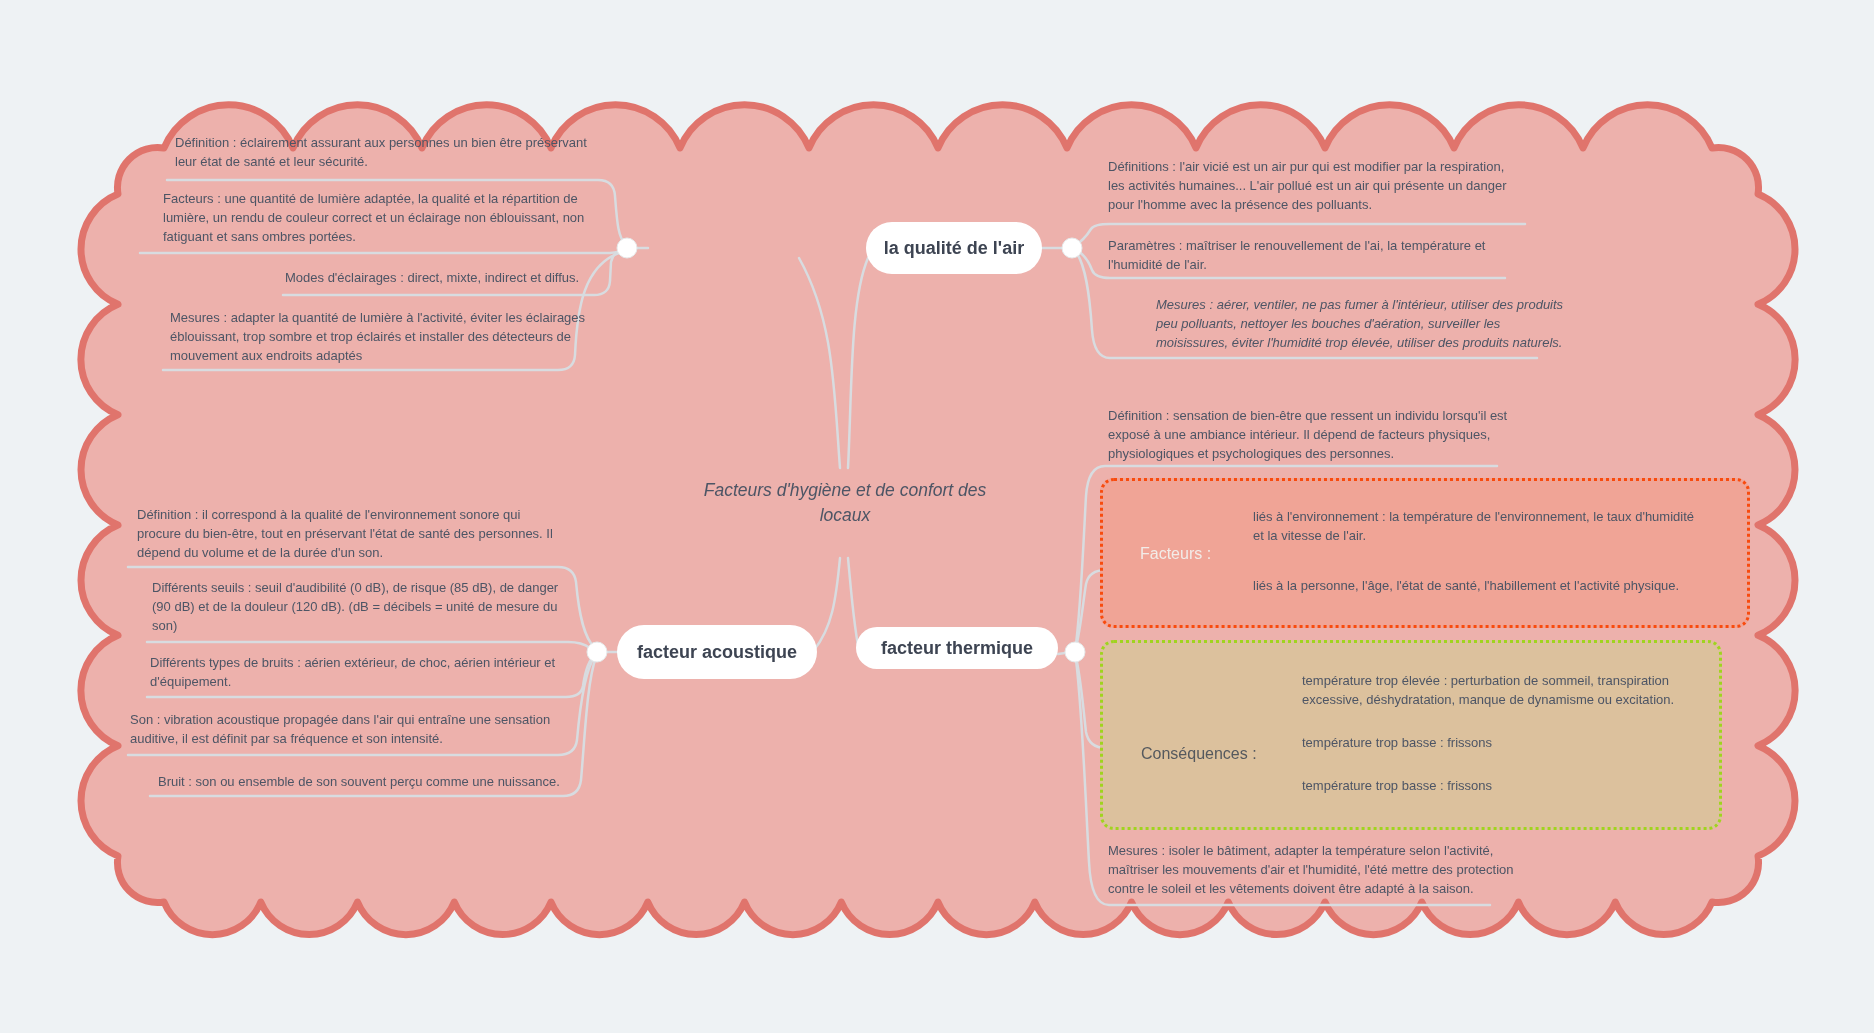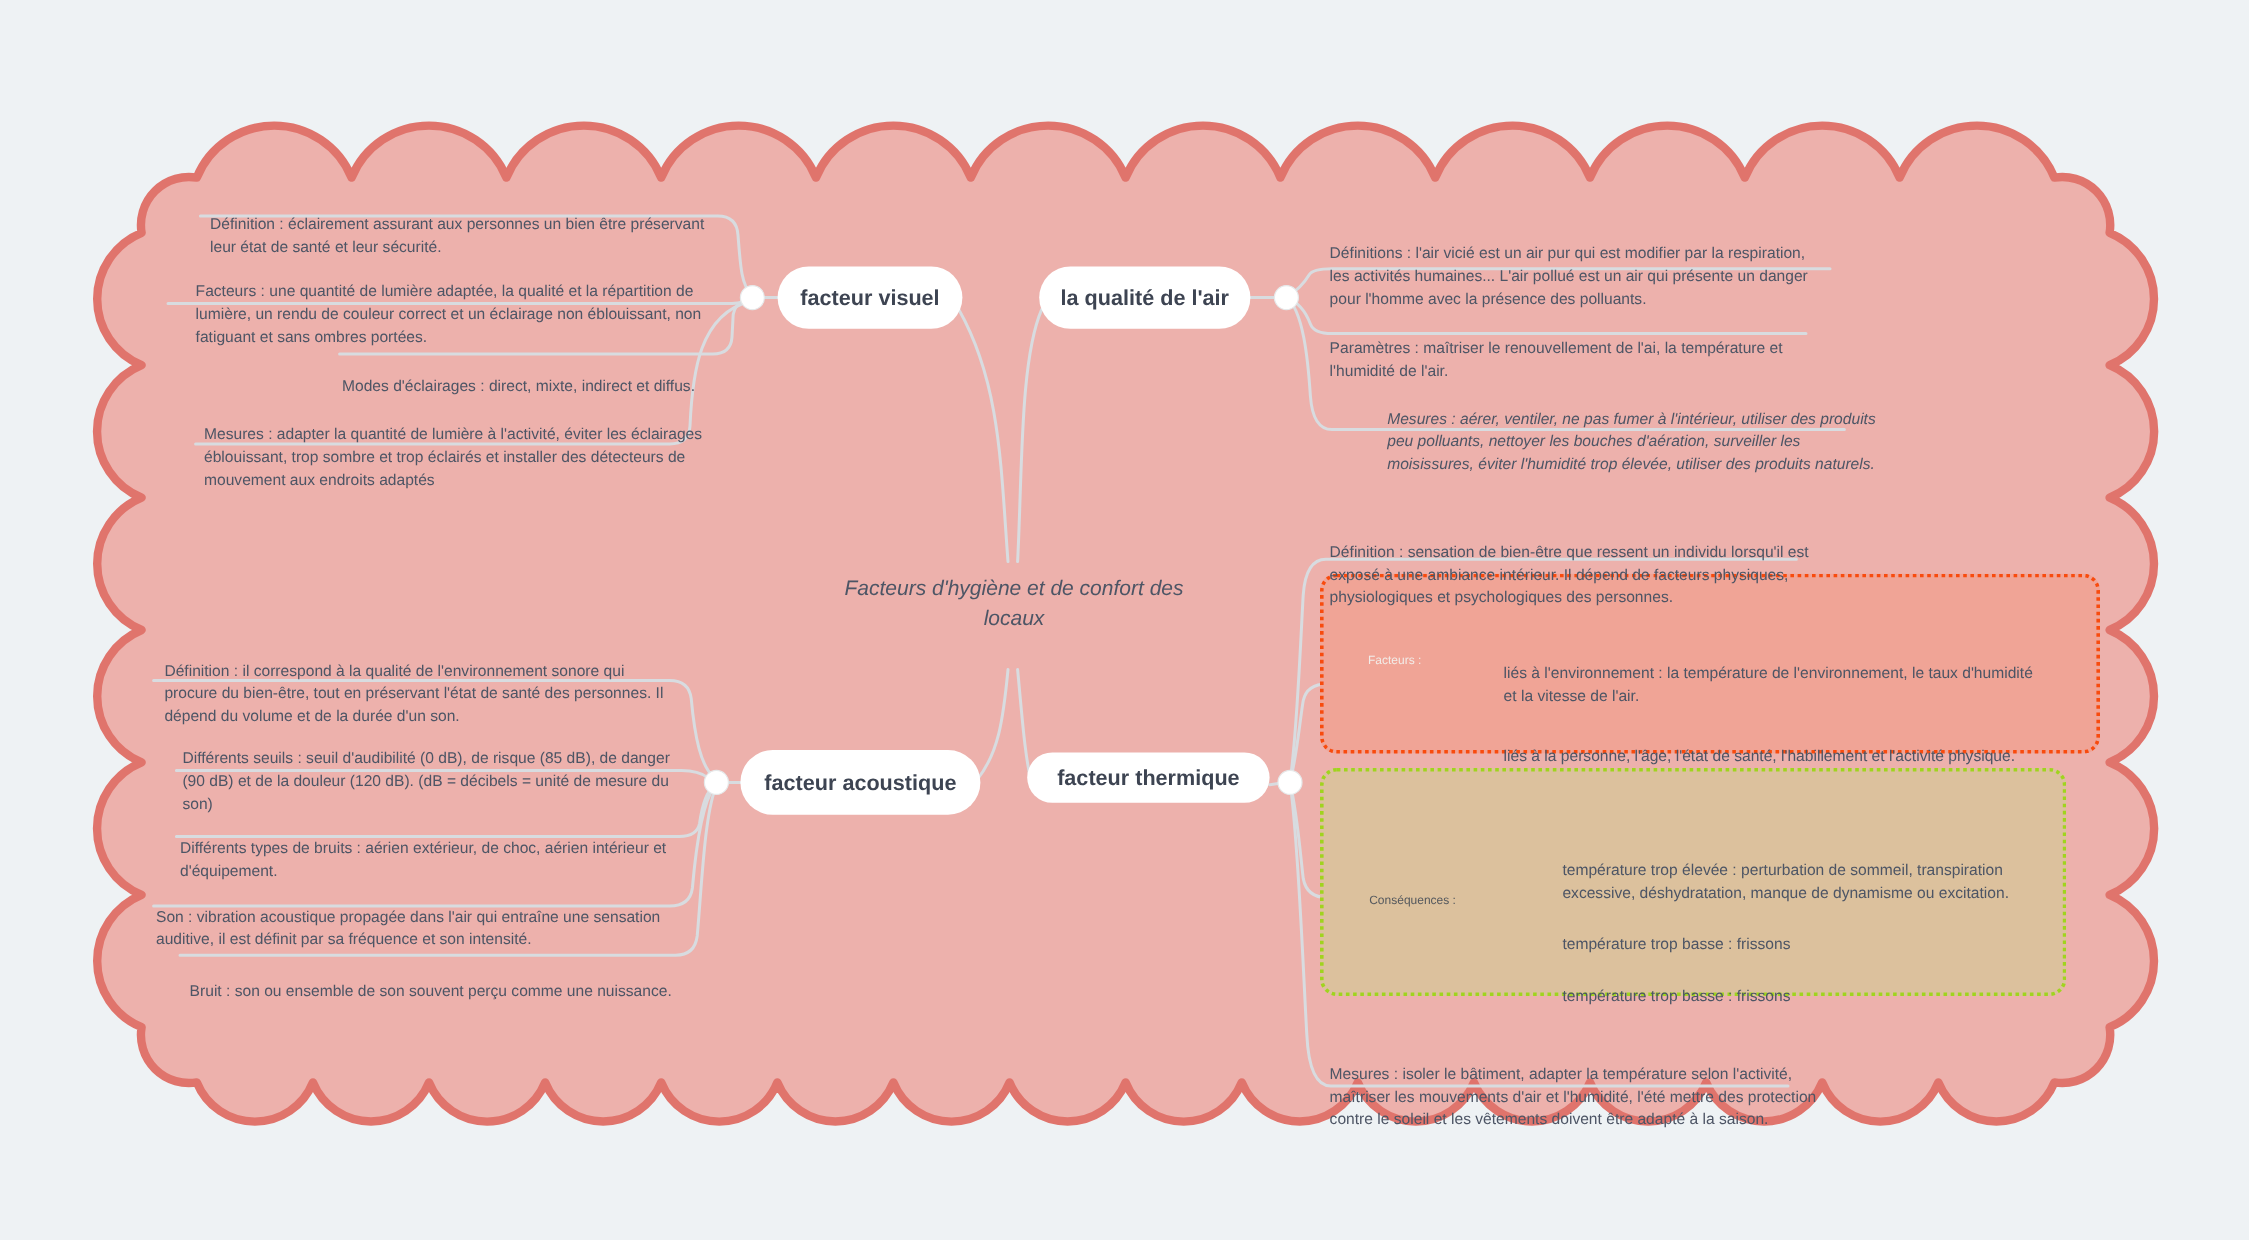--- a/index.html
+++ b/index.html
@@ -6,33 +6,33 @@
     --bg:#eef2f4; --cloud:#edb1ac; --cloud-border:#e0746c; --line:#d8dce0;
     --ink:#4d5565; --node-ink:#3d4452; --node-bg:#ffffff;
     --fact-bg:#f0a496; --fact-border:#f84b0e; --cons-bg:#dcc19d; --cons-border:#a0d41e;
     --fact-label:#f2ece8; --cons-label:#55595e;
   }
   html,body{margin:0;padding:0;background:var(--bg);}
   .stage{position:relative;width:1874px;height:1033px;overflow:hidden;
          font-family:"Liberation Sans","DejaVu Sans",sans-serif;}
   .layer{position:absolute;left:0;top:0;width:1874px;height:1033px;}
   .note{position:absolute;white-space:pre-line;width:max-content;
-        font-size:13px;line-height:19px;color:var(--ink);margin-top:44px;}
+        font-size:13px;line-height:19px;color:var(--ink);}
   .bubble{position:absolute;display:flex;align-items:center;justify-content:center;
         background:var(--node-bg);border-radius:27px;color:var(--node-ink);
         font-weight:bold;font-size:18px;}
   .title{position:absolute;left:845px;top:478px;transform:translateX(-50%);
         width:max-content;text-align:center;font-style:italic;font-size:17.5px;
         line-height:25px;color:var(--ink);white-space:pre-line;}
   .groupbox{position:absolute;border-radius:14px;box-sizing:border-box;}
   .groupbox.facteurs{left:1100px;top:478px;width:650px;height:150px;
         background:var(--fact-bg);border:3px dotted var(--fact-border);}
   .groupbox.consequences{left:1100px;top:640px;width:622px;height:190px;
         background:var(--cons-bg);border:3px dotted var(--cons-border);}
-  .boxlabel{position:absolute;width:max-content;font-size:10px;}
+  .boxlabel{position:absolute;width:max-content;font-size:16px;}
   .boxlabel.facteurs{left:1140px;top:545px;color:var(--fact-label);}
   .boxlabel.consequences{left:1141px;top:745px;color:var(--cons-label);}
 </style>
 </head>
 <body>
 
 <div class="stage">
 
   <svg class="layer" viewBox="0 0 1874 1033">
     <path id="cloud-path" fill="var(--cloud)" stroke="var(--cloud-border)" stroke-width="7" stroke-linejoin="round" d="M 164 148 A 69.7 69.7 0 0 1 293.0 148.0 A 69.7 69.7 0 0 1 422.0 148.0 A 69.7 69.7 0 0 1 551.0 148.0 A 69.7 69.7 0 0 1 680.0 148.0 A 69.7 69.7 0 0 1 809.0 148.0 A 69.7 69.7 0 0 1 938.0 148.0 A 69.7 69.7 0 0 1 1067.0 148.0 A 69.7 69.7 0 0 1 1196.0 148.0 A 69.7 69.7 0 0 1 1325.0 148.0 A 69.7 69.7 0 0 1 1454.0 148.0 A 69.7 69.7 0 0 1 1583.0 148.0 A 69.7 69.7 0 0 1 1712.0 148.0 A 40 40 0 0 1 1758 194 A 59.6 59.6 0 0 1 1758.0 304.3 A 59.6 59.6 0 0 1 1758.0 414.7 A 59.6 59.6 0 0 1 1758.0 525.0 A 59.6 59.6 0 0 1 1758.0 635.3 A 59.6 59.6 0 0 1 1758.0 745.7 A 59.6 59.6 0 0 1 1758.0 856.0 A 40 40 0 0 1 1712 902 A 52.2 52.2 0 0 1 1615.3 902.0 A 52.2 52.2 0 0 1 1518.5 902.0 A 52.2 52.2 0 0 1 1421.8 902.0 A 52.2 52.2 0 0 1 1325.0 902.0 A 52.2 52.2 0 0 1 1228.3 902.0 A 52.2 52.2 0 0 1 1131.5 902.0 A 52.2 52.2 0 0 1 1034.8 902.0 A 52.2 52.2 0 0 1 938.0 902.0 A 52.2 52.2 0 0 1 841.3 902.0 A 52.2 52.2 0 0 1 744.5 902.0 A 52.2 52.2 0 0 1 647.8 902.0 A 52.2 52.2 0 0 1 551.0 902.0 A 52.2 52.2 0 0 1 454.3 902.0 A 52.2 52.2 0 0 1 357.5 902.0 A 52.2 52.2 0 0 1 260.8 902.0 A 52.2 52.2 0 0 1 164.0 902.0 A 40 40 0 0 1 118 856 A 59.6 59.6 0 0 1 118.0 745.7 A 59.6 59.6 0 0 1 118.0 635.3 A 59.6 59.6 0 0 1 118.0 525.0 A 59.6 59.6 0 0 1 118.0 414.7 A 59.6 59.6 0 0 1 118.0 304.3 A 59.6 59.6 0 0 1 118.0 194.0 A 40 40 0 0 1 164 148 Z"></path>
@@ -83,21 +83,20 @@
       <circle cx="1262" cy="748" r="9"></circle>
     </g>
   </svg>
 
   <div class="groupbox facteurs"></div>
   <div class="groupbox consequences"></div>
 
   <div class="title">Facteurs d'hygiène et de confort des
 locaux</div>
 
-  <div class="bubble" style="left:648px;top:222px;width:154px;height:52px;">facteur visuel</div>
   <div class="bubble" style="left:617px;top:625px;width:200px;height:54px;">facteur acoustique</div>
   <div class="bubble" style="left:866px;top:222px;width:176px;height:52px;">la qualité de l'air</div>
   <div class="bubble" style="left:856px;top:627px;width:202px;height:42px;">facteur thermique</div>
 
   <div class="note" style="left:175px;top:133px;">Définition : éclairement assurant aux personnes un bien être préservant
 leur état de santé et leur sécurité.</div>
   <div class="note" style="left:163px;top:189px;">Facteurs : une quantité de lumière adaptée, la qualité et la répartition de
 lumière, un rendu de couleur correct et un éclairage non éblouissant, non
 fatiguant et sans ombres portées.</div>
   <div class="note" style="left:285px;top:268px;">Modes d'éclairages : direct, mixte, indirect et diffus.</div>

